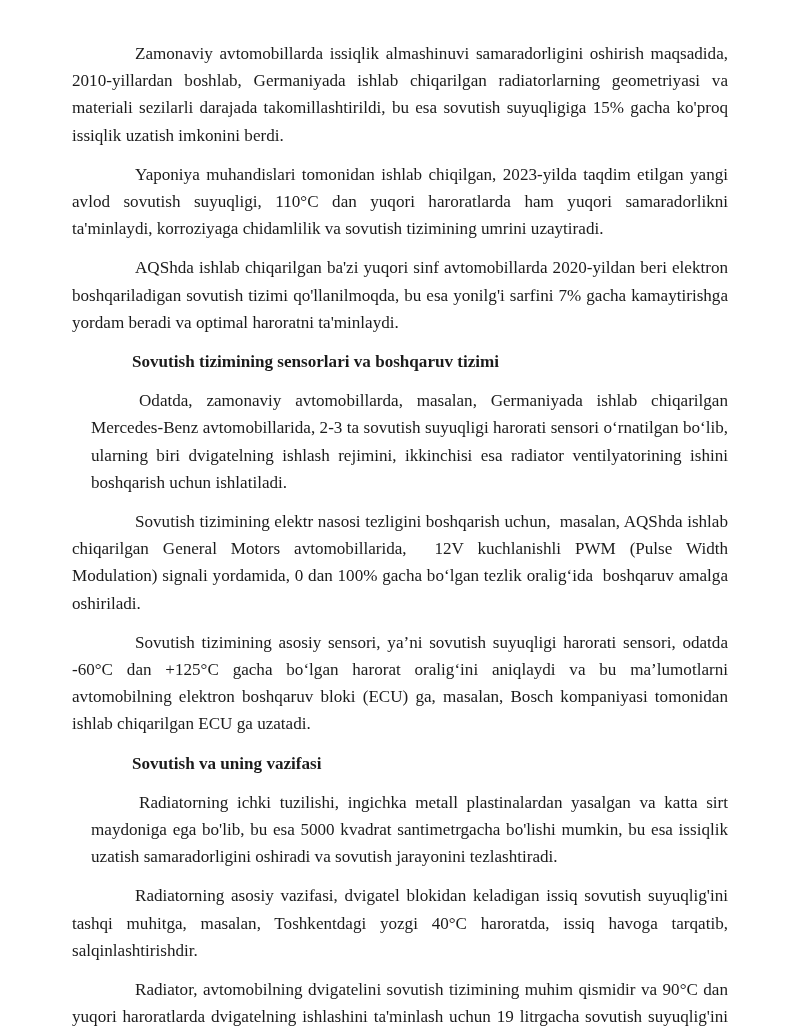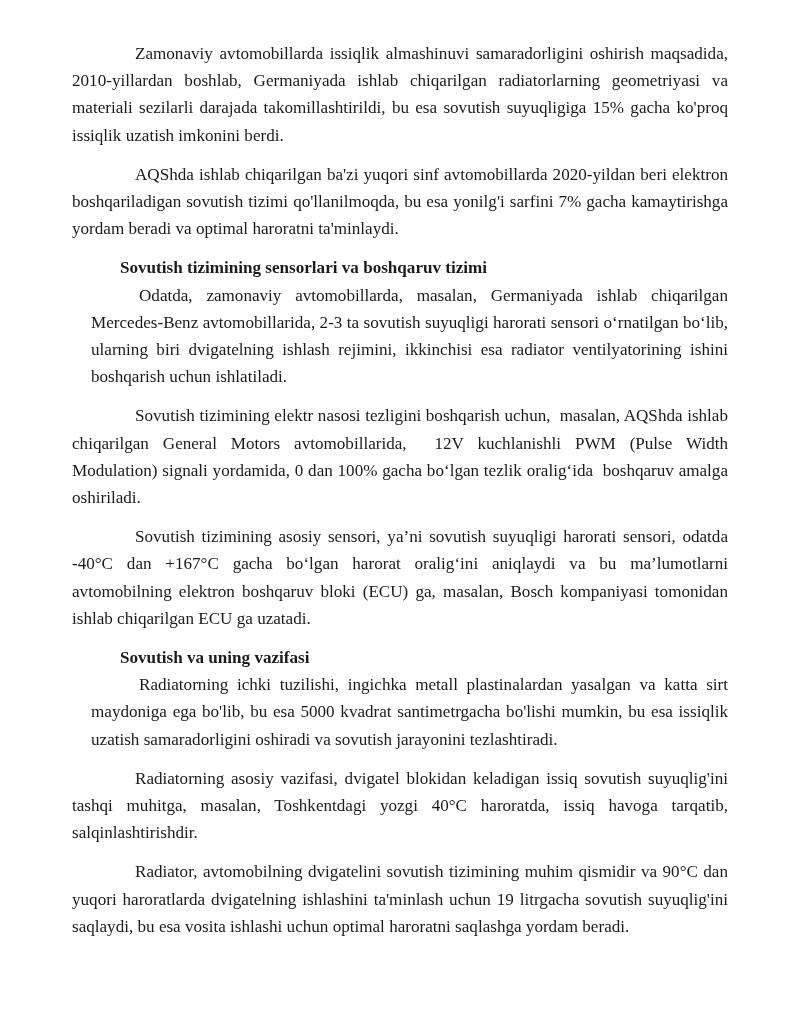--- a/index.html
+++ b/index.html
@@ -44,51 +44,52 @@
   }
 
   
   .para.tight {
     margin-top: 0;
     text-indent: 48px;
     margin-left: 19px;
   }
 
   .section-heading {
-    margin: 0;
+    margin: 12px;
     padding-left: 48px;
     font-size: 17.1px;
     line-height: 27.2px;
     font-weight: bold;
     text-align: left;
   }
 
   .heading-block {
     margin: 0 0 12px 0;
   }
 </style>
 </head>
 <body style="background: rgb(255, 255, 255); color: rgb(27, 27, 27);">
 
 <div class="page" style="background: rgb(255, 255, 255);">
   <div class="doc-body">
 
     <p class="para">Zamonaviy avtomobillarda issiqlik almashinuvi samaradorligini oshirish maqsadida, 2010-yillardan boshlab, Germaniyada ishlab chiqarilgan radiatorlarning geometriyasi va materiali sezilarli darajada takomillashtirildi, bu esa sovutish suyuqligiga 15% gacha ko'proq issiqlik uzatish imkonini berdi.</p>
 
+    <p class="para">Yaponiya muhandislari tomonidan ishlab chiqilgan, 2023-yilda taqdim etilgan yangi avlod sovutish suyuqligi, 110°C dan yuqori haroratlarda ham yuqori samaradorlikni ta'minlaydi, korroziyaga chidamlilik va sovutish tizimining umrini uzaytiradi.</p>
 
     <p class="para">AQShda ishlab chiqarilgan ba'zi yuqori sinf avtomobillarda 2020-yildan beri elektron boshqariladigan sovutish tizimi qo'llanilmoqda, bu esa yonilg'i sarfini 7% gacha kamaytirishga yordam beradi va optimal haroratni ta'minlaydi.</p>
 
     <div class="heading-block">
       <p class="section-heading">Sovutish tizimining sensorlari va boshqaruv tizimi</p>
       <p class="para tight">Odatda, zamonaviy avtomobillarda, masalan, Germaniyada ishlab chiqarilgan Mercedes-Benz avtomobillarida, 2-3 ta sovutish suyuqligi harorati sensori o‘rnatilgan bo‘lib, ularning biri dvigatelning ishlash rejimini, ikkinchisi esa radiator ventilyatorining ishini boshqarish uchun ishlatiladi.</p>
     </div>
 
     <p class="para">Sovutish tizimining elektr nasosi tezligini boshqarish uchun,  masalan, AQShda ishlab chiqarilgan General Motors avtomobillarida,  12V kuchlanishli PWM (Pulse Width Modulation) signali yordamida, 0 dan 100% gacha bo‘lgan tezlik oralig‘ida  boshqaruv amalga oshiriladi.</p>
 
-    <p class="para">Sovutish tizimining asosiy sensori, ya’ni sovutish suyuqligi harorati sensori, odatda -40°C dan +167°C gacha bo‘lgan harorat oralig‘ini aniqlaydi va bu ma’lumotlarni avtomobilning elektron boshqaruv bloki (ECU) ga, masalan, Bosch kompaniyasi tomonidan ishlab chiqarilgan ECU ga uzatadi.</p>
+    <p class="para">Sovutish tizimining asosiy sensori, ya’ni sovutish suyuqligi harorati sensori, odatda -60°C dan +125°C gacha bo‘lgan harorat oralig‘ini aniqlaydi va bu ma’lumotlarni avtomobilning elektron boshqaruv bloki (ECU) ga, masalan, Bosch kompaniyasi tomonidan ishlab chiqarilgan ECU ga uzatadi.</p>
 
     <div class="heading-block">
       <p class="section-heading">Sovutish va uning vazifasi</p>
       <p class="para tight">Radiatorning ichki tuzilishi, ingichka metall plastinalardan yasalgan va katta sirt maydoniga ega bo'lib, bu esa 5000 kvadrat santimetrgacha bo'lishi mumkin, bu esa issiqlik uzatish samaradorligini oshiradi va sovutish jarayonini tezlashtiradi.</p>
     </div>
 
     <p class="para">Radiatorning asosiy vazifasi, dvigatel blokidan keladigan issiq sovutish suyuqlig'ini tashqi muhitga, masalan, Toshkentdagi yozgi 40°C haroratda, issiq havoga tarqatib, salqinlashtirishdir.</p>
 
     <p class="para">Radiator, avtomobilning dvigatelini sovutish tizimining muhim qismidir va 90°C dan yuqori haroratlarda dvigatelning ishlashini ta'minlash uchun 19 litrgacha sovutish suyuqlig'ini saqlaydi, bu esa vosita ishlashi uchun optimal haroratni saqlashga yordam beradi.</p>
 

